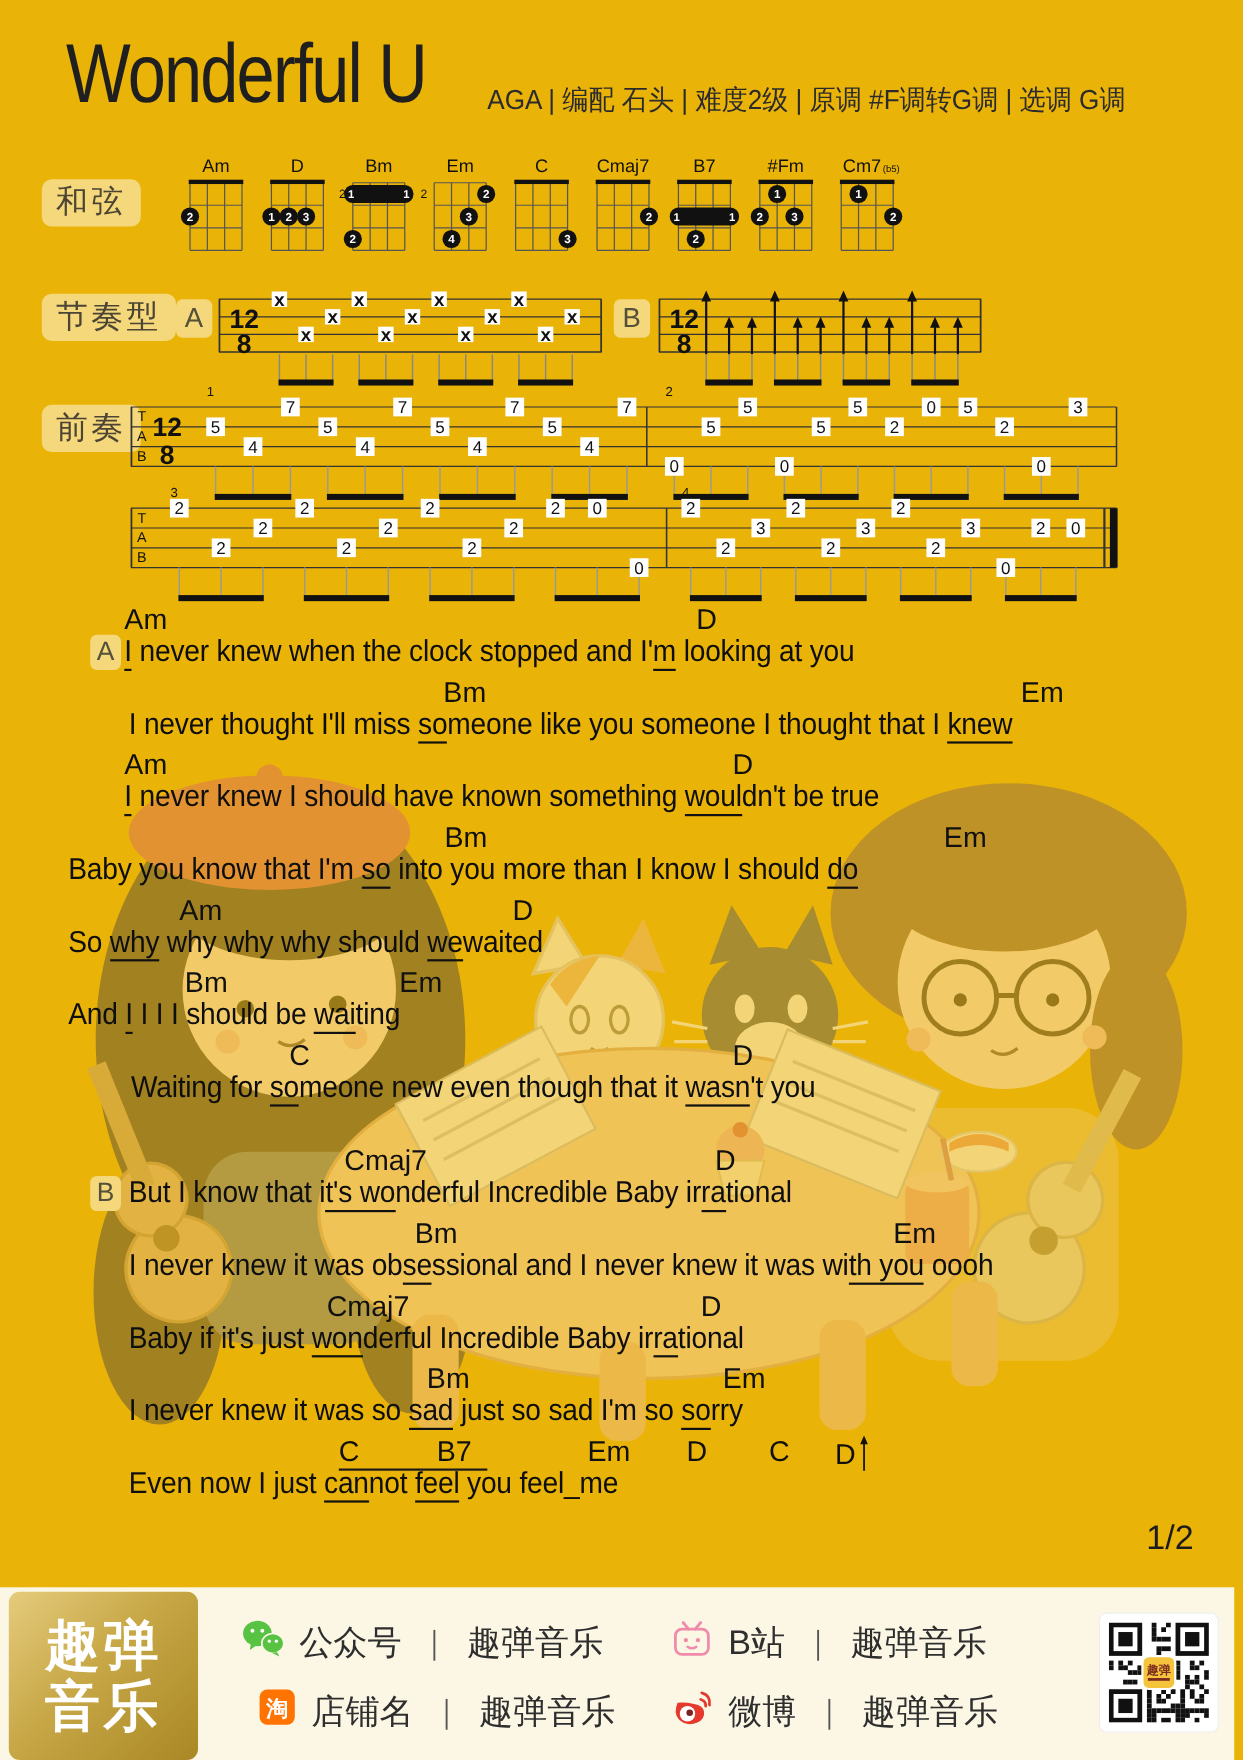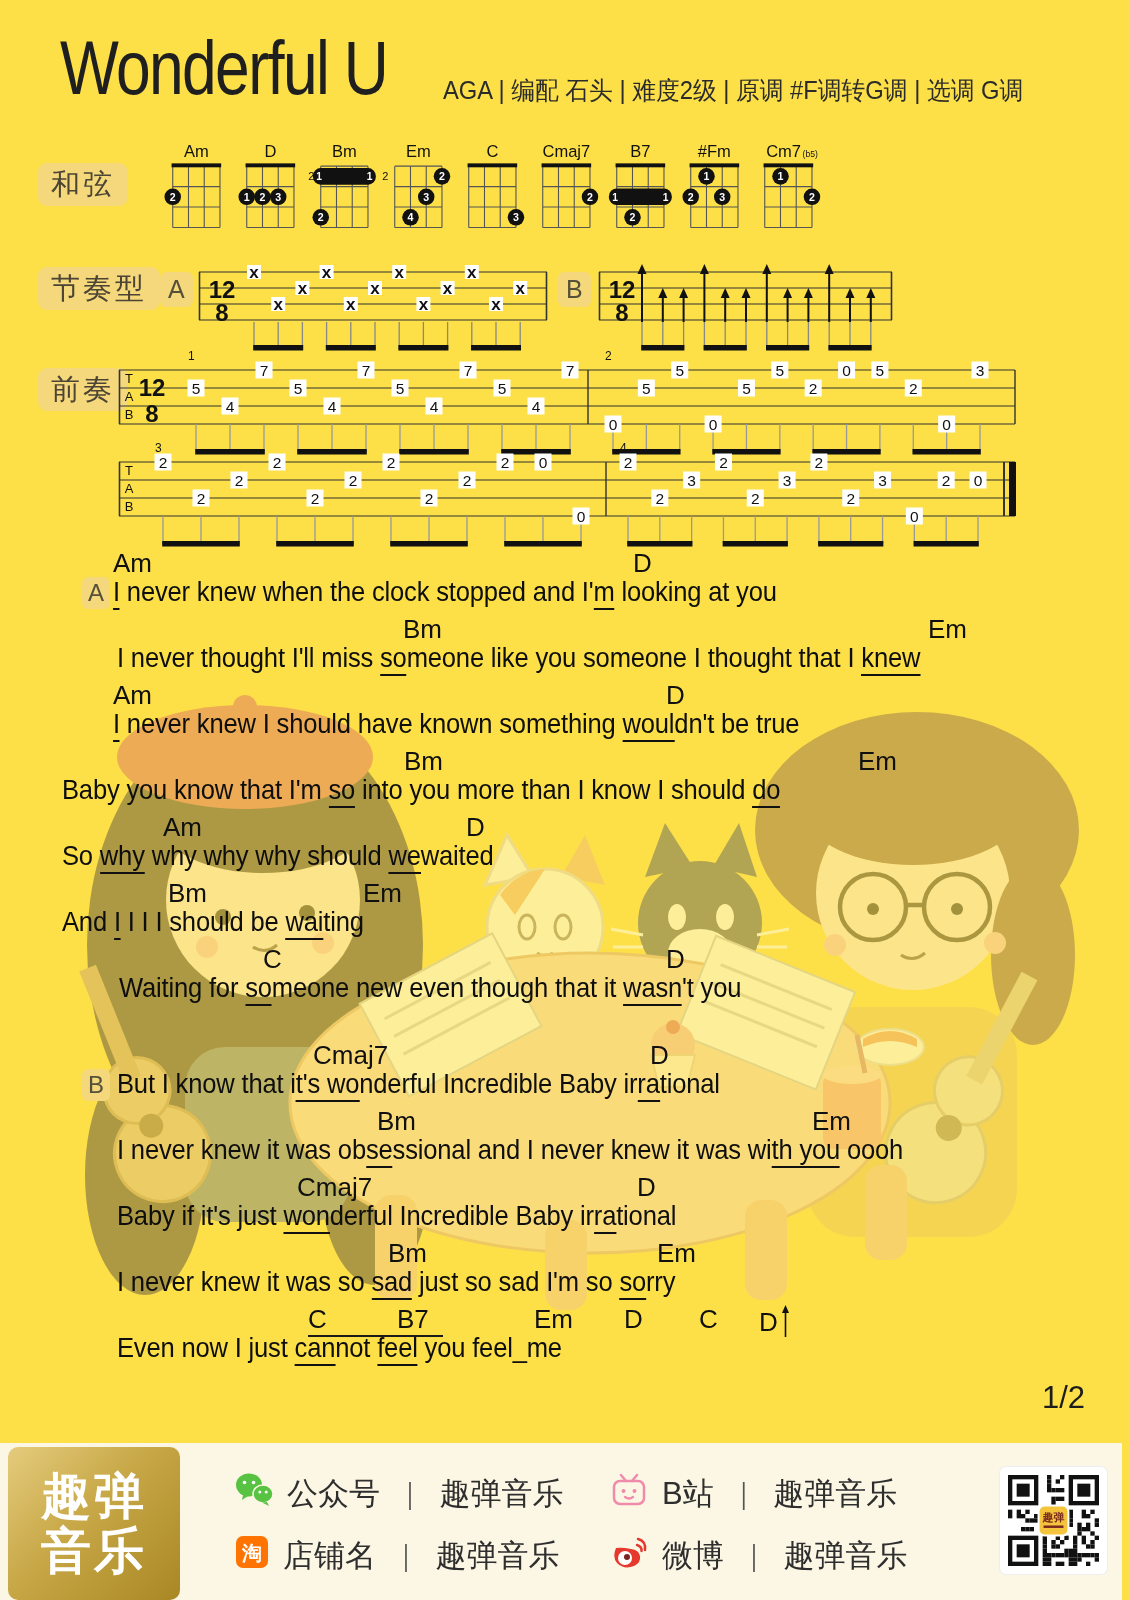--- a/index.html
+++ b/index.html
@@ -1,16 +1,16 @@
 <!DOCTYPE html>
 <html><head>
 <meta charset="utf-8">
 <style>
   html,body{margin:0;padding:0;background:#fff;}
-  .page{position:relative;width:1130px;height:1600px;background:#fde047;overflow:hidden;
+  .page{position:relative;width:1130px;height:1600px;background:#eab308;overflow:hidden;
         font-family:"Liberation Sans",sans-serif;color:#111;}
   .title{position:absolute;left:60px;top:24px;font-size:76px;font-weight:400;color:#1f1f1f;
          transform:scaleX(.82);transform-origin:left top;letter-spacing:-2px;white-space:nowrap;}
   .subtitle{position:absolute;left:443px;top:74px;font-size:25px;color:#2b2b2b;white-space:nowrap;
             transform:scaleX(.95);transform-origin:left top;}
   .sec-label{position:absolute;background:#f4d87b;color:#4c4434;font-size:29px;font-weight:500;
              padding:7px 13px;border-radius:9px;letter-spacing:3px;line-height:1;}
   .ab-badge{position:absolute;background:#f4d87b;color:#55503a;font-size:25px;line-height:1;
             padding:5px 8px;border-radius:6px;font-weight:500;}
   .bg-art{position:absolute;left:45px;top:655px;width:1040px;height:660px;opacity:.45;z-index:0;}
@@ -662,21 +662,21 @@
 
     <div class="page-num">1/2</div>
   </div>
 
   <div class="footer">
     <div class="logo">
       <div>趣弹</div>
       <div>音乐</div>
     </div>
 
-    <div class="f-item" style="left:233px;top:28px;">
+    <div class="f-item" style="left:218px;top:28px;">
       <span>
         <svg width="42" height="38" viewBox="0 0 42 38">
           <ellipse cx="16" cy="14" rx="13" ry="11.5" fill="#58c243"></ellipse>
           <circle cx="11.5" cy="11.5" r="1.8" fill="#fff"></circle>
             <circle cx="20.5" cy="11.5" r="1.8" fill="#fff"></circle>
           <path d="M10 24 L9 29 L15 25 Z" fill="#58c243"></path>
           <ellipse cx="30" cy="23" rx="10" ry="9" fill="#58c243" stroke="#fbf7e4" stroke-width="1.5"></ellipse>
           <circle cx="26.8" cy="21" r="1.5" fill="#fff"></circle>
             <circle cx="33.2" cy="21" r="1.5" fill="#fff"></circle>
           <path d="M34 31 L36 35 L29 31.5 Z" fill="#58c243"></path>

